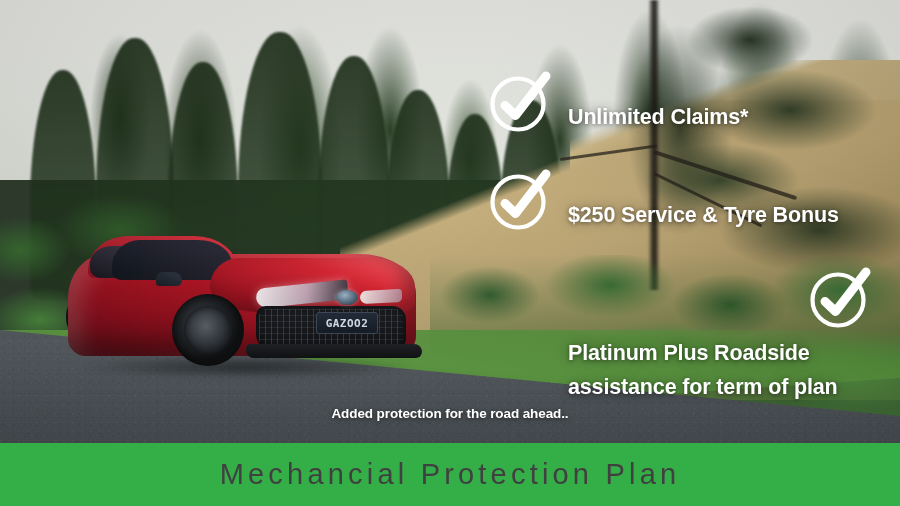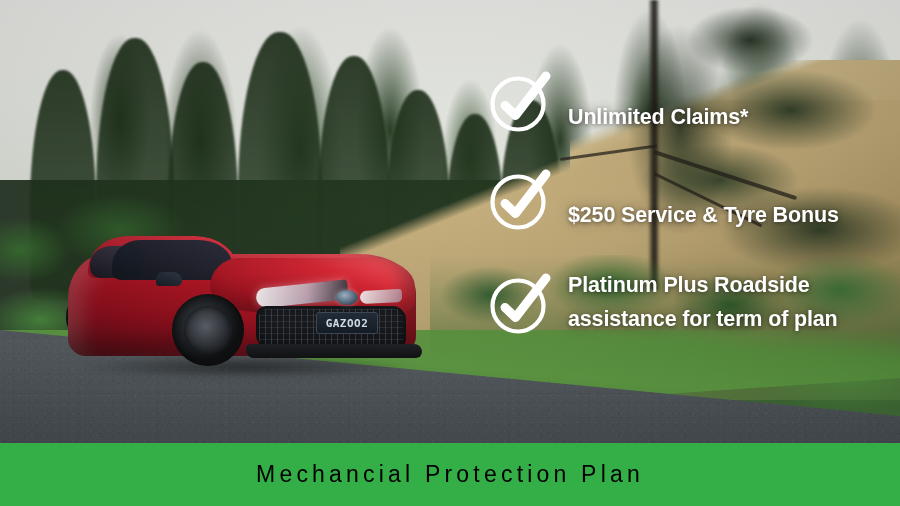--- a/index.html
+++ b/index.html
@@ -269,21 +269,21 @@
   }
 
   
   .features{
     position:absolute; left:488px; top:66px; width:400px;
   }
   .feature-row{
     display:flex; align-items:flex-end;
     margin-bottom:30px;
   }
-  .feature-row:last-child{ margin-bottom:0; }
+  .feature-row:last-child{ margin-bottom:0;flex-direction:column; }
 
   .check-icon{
     flex:0 0 auto;
     width:66px; height:66px;
     margin-right:14px; margin-top:2px;
     position:relative;
   }
   .check-icon svg{ display:block; }
 
   .feature-text{
@@ -311,24 +311,24 @@
     text-shadow:0 1px 4px rgba(0,0,0,.6);
   }
 
   
   .footer-banner{
     position:absolute; left:0; bottom:0; width:900px; height:63px;
     background:#34ae47;
     display:flex; align-items:center; justify-content:center;
   }
   .footer-title{
-    color:#000000;
+    color:#404040;
     font-family:"Liberation Sans", sans-serif;
     font-weight:normal;
-    font-size:23px;
+    font-size:29px;
     letter-spacing:4.2px;
   }
 </style>
 </head>
 <body>
 
 <div class="banner-root">
 
   <div class="scene">
     <div class="sky"></div>
@@ -419,18 +419,19 @@
         <svg width="66" height="66" viewBox="0 0 66 66" fill="none">
           <circle cx="30" cy="36" r="25.5" stroke="#ffffff" stroke-width="4.2" fill="none"></circle>
           <path d="M17 37.5 L27.5 47.5 L58 8" stroke="#ffffff" stroke-width="9" stroke-linecap="round" stroke-linejoin="round" fill="none"></path>
         </svg>
       </span>
       <span class="feature-text">Platinum Plus Roadside assistance for term of plan</span>
     </div>
 
   </div>
 
+  <div class="tagline">Added protection for the road ahead..</div>
 
   <div class="footer-banner">
     <span class="footer-title">Mechancial Protection Plan</span>
   </div>
 
 </div>
 
 </body></html>

